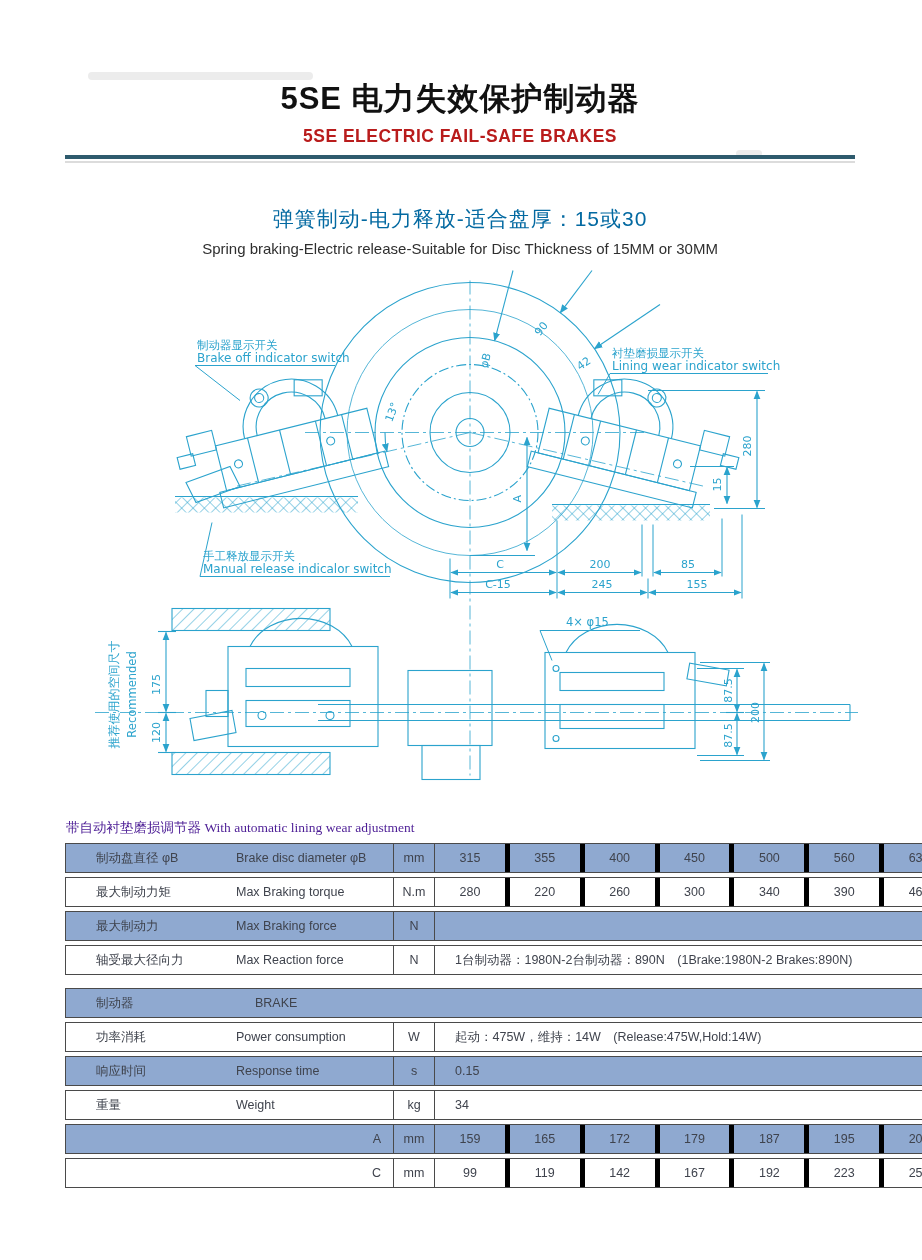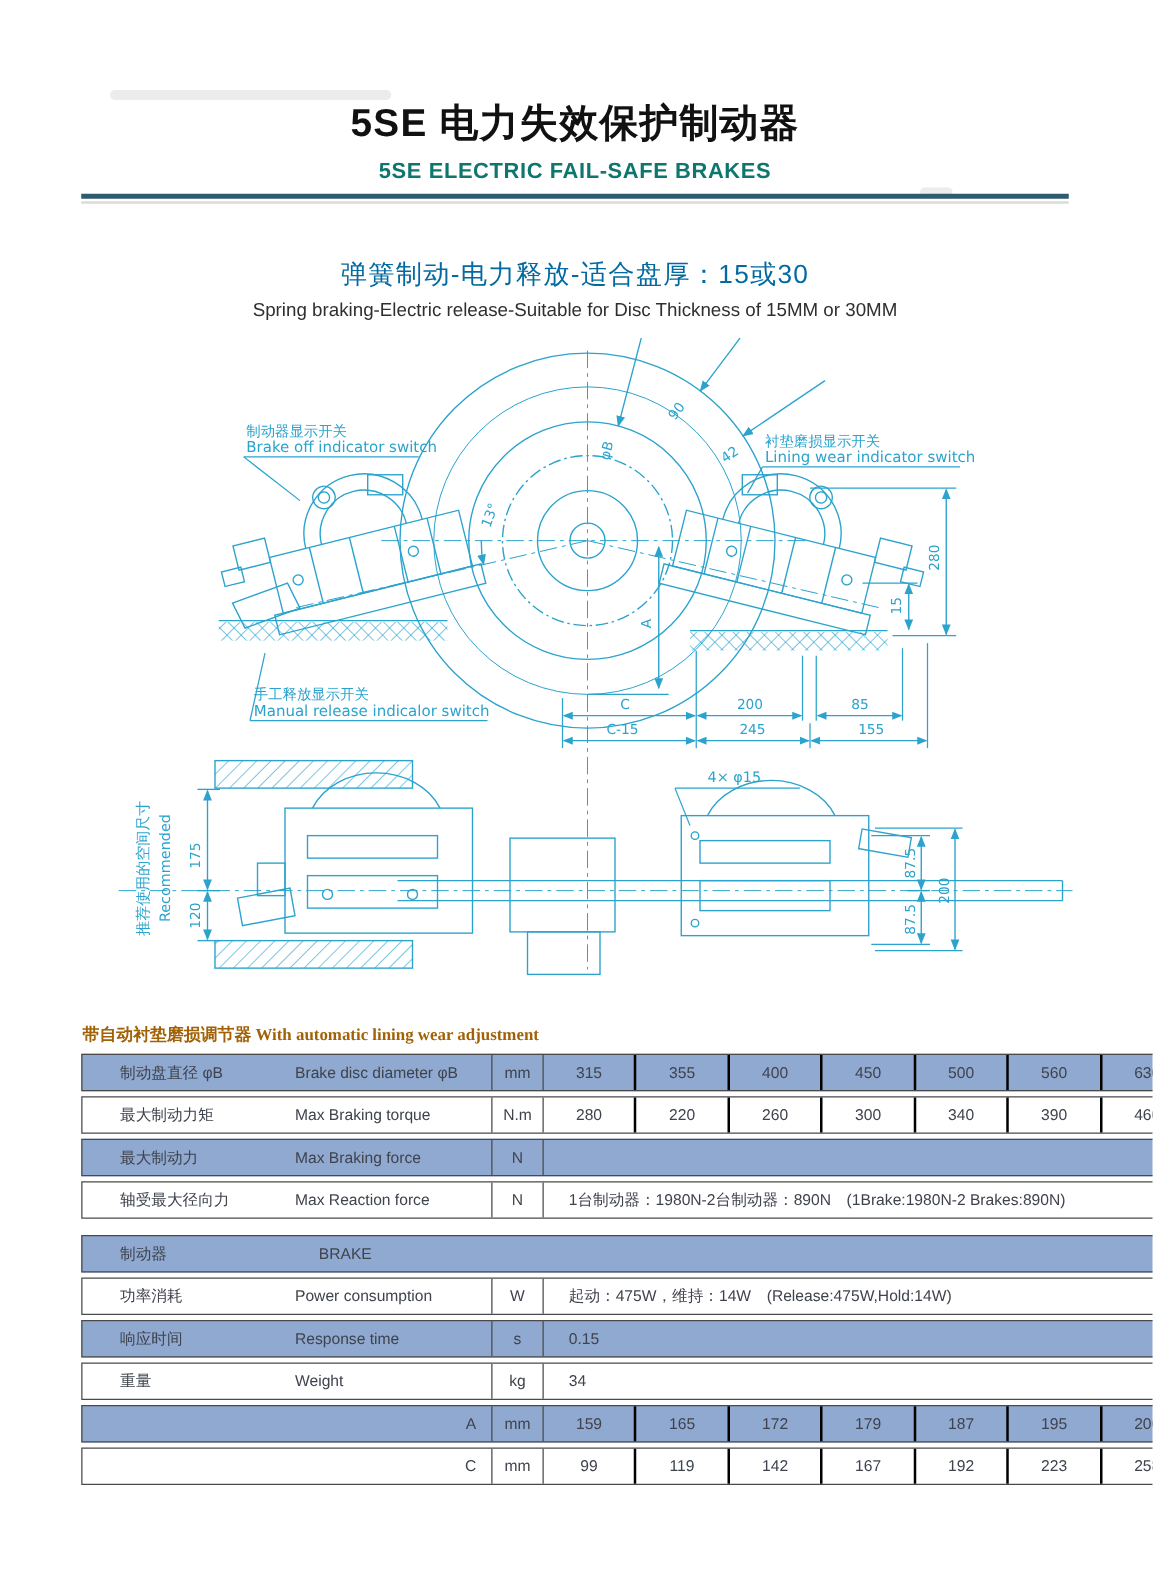--- a/index.html
+++ b/index.html
@@ -1,48 +1,48 @@
 <!DOCTYPE html>
 <html><head>
 <meta charset="utf-8">
 <style>
   html,body{margin:0;padding:0;background:#ffffff;}
   .page{position:relative;width:922px;height:1260px;background:#fff;overflow:hidden;
         font-family:"Liberation Sans","DejaVu Sans",sans-serif;color:#222;padding-left:26px;}
   
   .hdr{position:absolute;left:65px;top:78px;width:790px;text-align:center;}
   .title-zh{font-size:31px;font-weight:bold;letter-spacing:1px;color:#111;}
-  .title-en{margin-top:6px;font-size:17.5px;font-weight:bold;color:#0f766e;letter-spacing:.5px;}
+  .title-en{margin-top:6px;font-size:17.5px;font-weight:bold;color:#b91c1c;letter-spacing:.5px;}
   .rule{position:absolute;left:65px;top:155px;width:790px;height:4px;background:#2e5b6d;}
   .rule2{position:absolute;left:65px;top:161px;width:790px;height:2px;background:#dcdcdc;}
   .smudge{position:absolute;background:#ececec;border-radius:4px;}
   
   .intro{position:absolute;left:65px;top:205px;width:790px;text-align:center;}
   .intro-zh{font-size:21px;color:#0369a1;letter-spacing:1px;}
   .intro-en{margin-top:7px;font-size:15px;color:#2f2f2f;}
   
   .diagram{position:absolute;left:0;top:268px;width:922px;height:550px;}
   
   .note{position:absolute;left:66px;top:819px;font-family:"Liberation Serif","DejaVu Serif",serif;
-        font-size:13.5px;font-weight:bold;color:#a16207;}
+        font-size:13.5px;font-weight:normal;color:#4c1d95;}
   
   .table{position:absolute;left:65px;width:890px;display:flex;flex-direction:column;gap:4px;}
   #spec-table{top:843px;}
   #brake-table{top:988px;}
   .trow{display:flex;height:30px;border:1px solid #4a4a4a;background:#ffffff;
         font-size:12.5px;color:#3f434d;box-sizing:border-box;}
   .trow.blue{background:#8fa9d0;}
   .lcell{width:327px;display:flex;align-items:center;box-sizing:border-box;}
   .lcell.right{justify-content:flex-end;padding-right:12px;}
   .zh{padding-left:30px;width:170px;box-sizing:border-box;}
   .hcell{flex:1;display:flex;align-items:center;gap:19px;}
   .ucell{width:42px;display:flex;align-items:center;justify-content:center;
          border-left:1px solid #4a4a4a;border-right:1px solid #4a4a4a;box-sizing:border-box;}
   .vcell{flex:1;display:flex;align-items:center;justify-content:center;
-         border-right:2px solid #000000;box-sizing:border-box;}
+         border-right:5px solid #000000;box-sizing:border-box;}
   .vcell:last-child{border-right:none;}
   .mcell{flex:1;display:flex;align-items:center;padding-left:20px;white-space:pre;box-sizing:border-box;}
   
   svg text{font-family:"DejaVu Sans","Liberation Sans",sans-serif;}
 </style>
 </head>
 <body>
 
 <div class="page">
 

